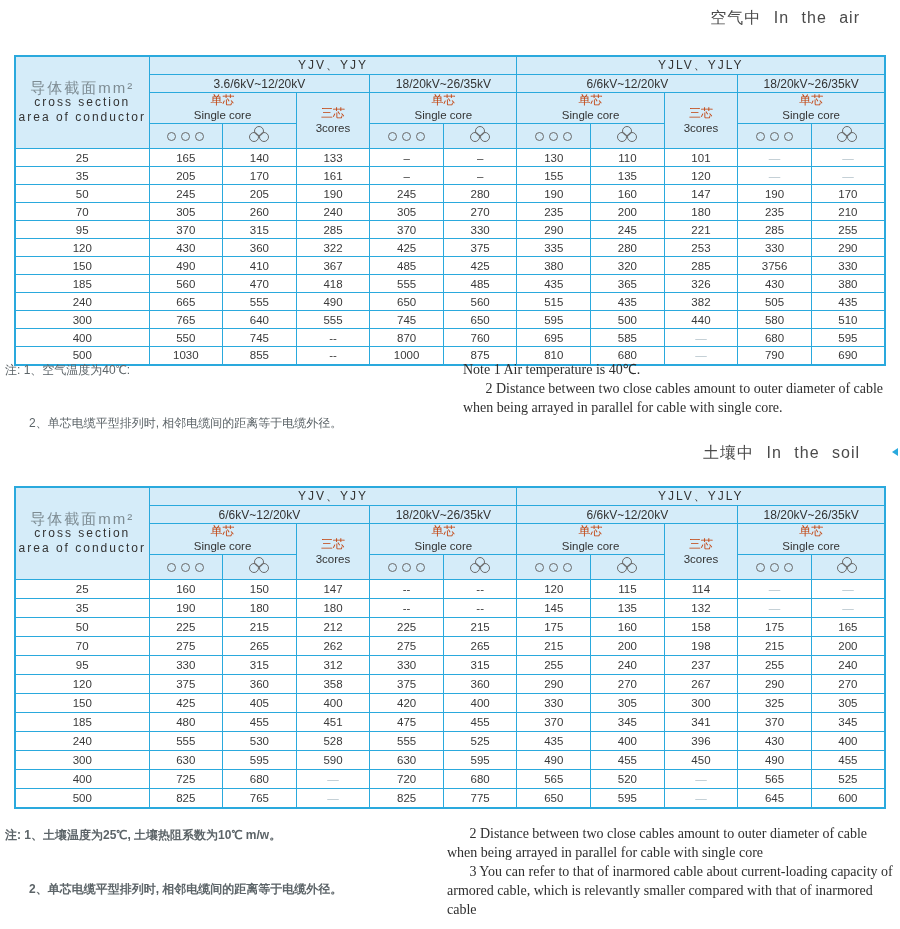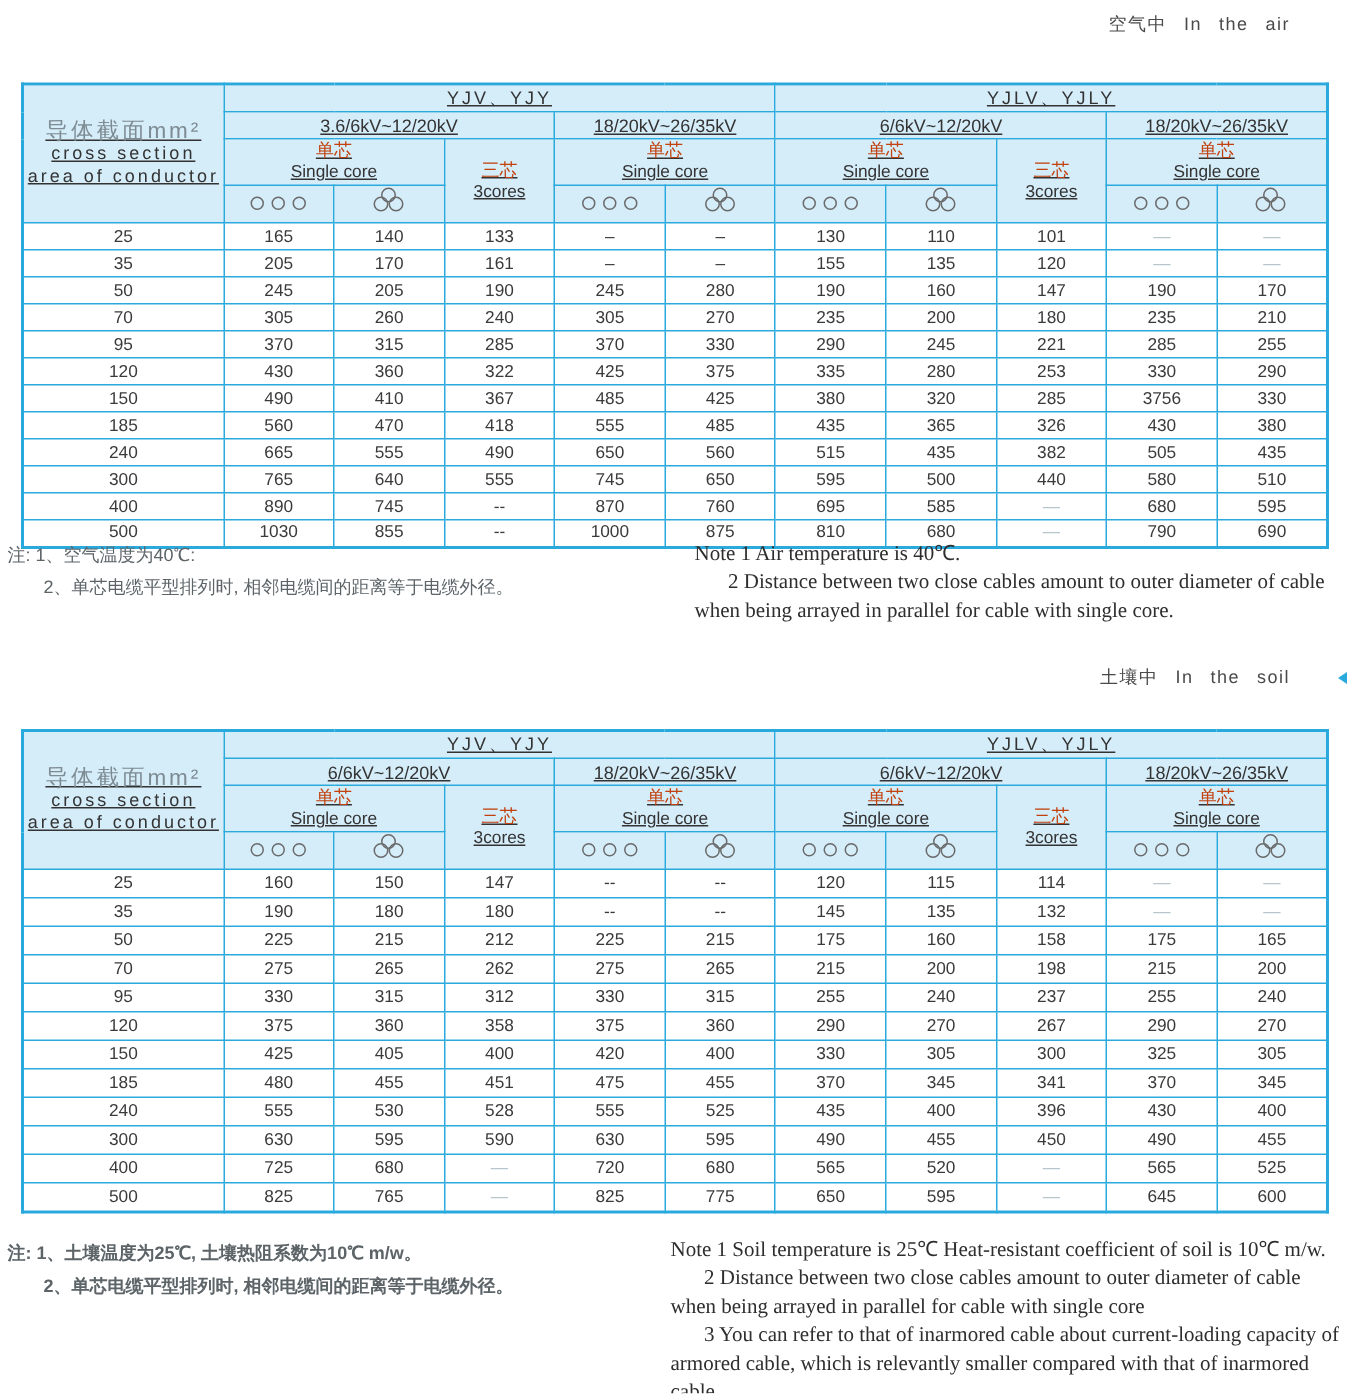--- a/index.html
+++ b/index.html
@@ -9,40 +9,40 @@
     --ink: #333;
   }
   * { margin:0; padding:0; box-sizing:border-box; }
   html,body { background:#fff; }
   .page {
     position:relative; width:900px; height:929px; background:#fff;
     font-family:"Liberation Sans", sans-serif; color:var(--ink);
     overflow:hidden;
   }
   .section-heading {
-    position:absolute; right:40px; font-size:12px; color:#4a4a4a;
+    position:absolute; right:40px; font-size:16px; color:#4a4a4a;
     letter-spacing:1px; word-spacing:7px; font-family:"Liberation Sans", sans-serif;
   }
   .section-heading.air { top:8px; }
   .section-heading.soil { top:443px; }
 
   table.data-table {
     position:absolute; left:14px; width:872px;
     border-collapse:collapse; table-layout:fixed;
     border:2px solid var(--border);
   }
   #table-air { top:55px; }
   #table-soil { top:486px; }
   .data-table th, .data-table td {
     border:1px solid var(--border);
     text-align:center; vertical-align:middle;
     font-weight:normal; color:var(--ink);
     overflow:hidden; white-space:nowrap;
   }
-  .data-table thead th { background:var(--header-bg);text-decoration:underline; }
+  .data-table thead th { background:var(--header-bg); }
   .data-table col.c0 { width:134px; }
   tr.hA th { height:17px; font-size:12px; letter-spacing:2px; }
   tr.hB th { height:18px; font-size:12px; }
   tr.hC th { font-size:11.5px; }
   tr.hD th { height:25px; }
   .corner { font-size:12px; line-height:15px; }
   .corner .zh-line { color:#7d8b92; font-size:15px; }
   .zh-label { color:#c2410c; font-size:12px; line-height:15px; }
   .en-label { color:#333; font-size:11.5px; line-height:15px; }
   .data-table tbody td { font-size:11.5px; color:#3a3a3a; }
@@ -63,21 +63,21 @@
   .notes { position:absolute; display:flex; }
   .notes-air { left:5px; top:360px; width:895px; }
   .notes-soil { left:5px; top:824px; width:895px; }
   .notes .zh-col { font-size:12px; color:#5c6468; }
   .notes-air .zh-col { width:458px; line-height:21px; }
   .notes-soil .zh-col { width:442px; line-height:22px;font-weight:bold; }
   .notes .en-col { flex:1; font-family:"Liberation Serif", serif; font-size:14px; color:#2e2e2e; }
   .notes-air .en-col { line-height:19px; }
   .notes-soil .en-col { line-height:19px; }
   .notes p.indent { text-indent:1.6em; }
-  .notes .zh-col p.indent { text-indent:2em; }
+  .notes .zh-col p.indent { text-indent:2em;margin-top:32px; }
 
   .artifact-mark {
     position:absolute; right:2px; top:448px; width:0; height:0;
     border-top:4px solid transparent; border-bottom:4px solid transparent;
     border-right:6px solid #2aa9dd;
   }
 </style>
 </head>
 <body>
 
@@ -294,21 +294,21 @@
           <td>745</td>
           <td>650</td>
           <td>595</td>
           <td>500</td>
           <td>440</td>
           <td>580</td>
           <td>510</td>
         </tr>
         <tr>
           <td>400</td>
-          <td>890</td>
+          <td>550</td>
           <td>745</td>
           <td>--</td>
           <td>870</td>
           <td>760</td>
           <td>695</td>
           <td>585</td>
           <td class="muted">—</td>
           <td>680</td>
           <td>595</td>
         </tr>
@@ -584,19 +584,18 @@
         </tr>
       </tbody>
   </table>
 
   <div class="notes notes-soil">
     <div class="zh-col">
       <p>注: 1、土壤温度为25℃, 土壤热阻系数为10℃ m/w。</p>
       <p class="indent">2、单芯电缆平型排列时, 相邻电缆间的距离等于电缆外径。</p>
     </div>
     <div class="en-col">
-      <p>Note 1 Soil temperature is 25℃  Heat-resistant coefficient of soil is 10℃ m/w.</p>
       <p class="indent">2 Distance between two close cables amount to outer diameter of cable when being arrayed in parallel for cable with single core</p>
       <p class="indent">3 You can refer to that of inarmored cable about current-loading capacity of armored cable, which is relevantly smaller compared with that of inarmored cable</p>
     </div>
   </div>
 
 </div>
 
 </body></html>

